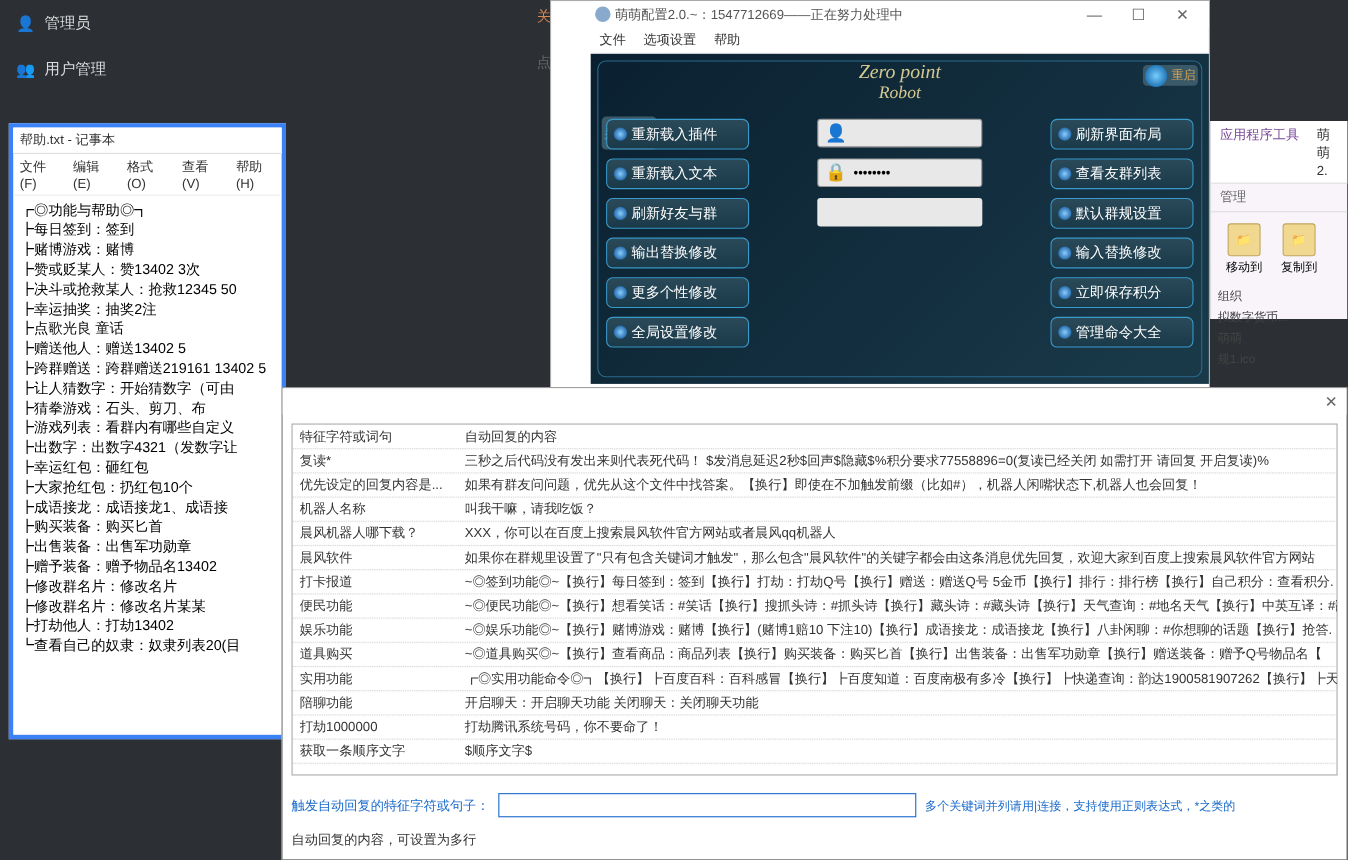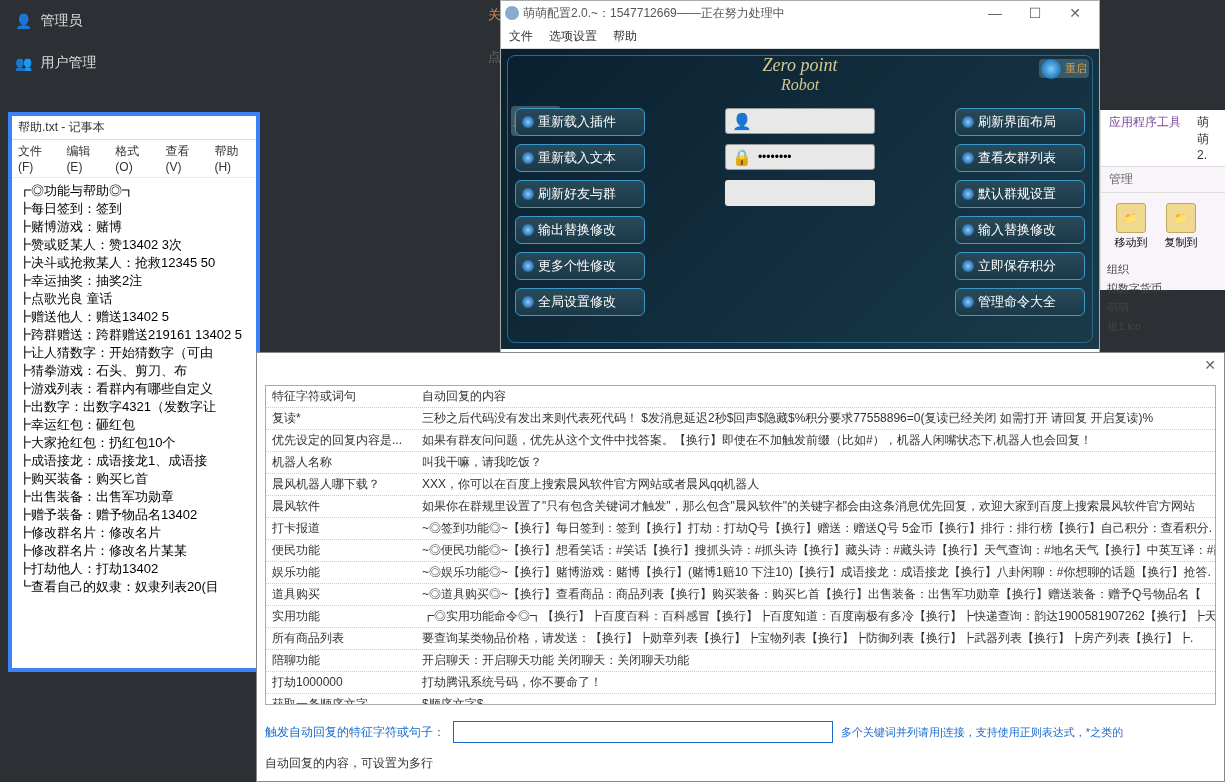--- a/index.html
+++ b/index.html
@@ -13,21 +13,21 @@
 .notepad { position: absolute; left: 8px; top: 112px; width: 252px; height: 560px; background: #fff; border: 4px solid #3b82f6; z-index: 5; }
 .notepad-title { background: #fff; padding: 3px 6px; font-size: 12px; color: #333; border-bottom: 1px solid #ddd; }
 .notepad-menu { display: flex; gap: 14px; padding: 3px 6px; font-size: 12px; color: #333; border-bottom: 1px solid #eee; }
 .notepad-content { padding: 4px 6px; font-size: 13px; color: #000; line-height: 18px; white-space: nowrap; overflow: hidden; }
 .notepad-content div { overflow: hidden; }
 
 
 .sys-msg { position: absolute; left: 8px; top: 648px; color: #dcddde; font-size: 14px; padding: 6px; display: flex; align-items: center; gap: 6px; }
 
 
-.robot-win { position: absolute; left: 500px; top: 0; width: 600px; height: 355px; background: #fff; border: 1px solid #aaa; z-index: 3; }
+.robot-win { position: absolute; left: 500px; top: 0; width: 600px; height: 355px; background: #fff; border: 1px solid #aaa; z-index: 3; padding-left: 36px; }
 .robot-titlebar { height: 24px; background: #fff; display: flex; align-items: center; padding: 0 4px; font-size: 12px; color: #555; }
 .robot-titlebar-btns { margin-left: auto; display: flex; }
 .win-btn { width: 40px; height: 20px; display: flex; align-items: center; justify-content: center; font-size: 14px; color: #666; }
 .robot-menu { display: flex; gap: 16px; padding: 3px 8px; font-size: 12px; color: #333; border-bottom: 1px solid #ddd; }
 .robot-body { height: 300px; background: linear-gradient(135deg, #0a2030, #1a3a4a); position: relative; overflow: hidden; }
 .robot-body::before { content:''; position:absolute; inset:6px; border:1px solid #2a6a8a; border-radius:8px; pointer-events:none; }
 .robot-header-text { text-align: center; padding: 6px 0; }
 .robot-header-text .zp { font-family: cursive; font-style: italic; color: #d4c890; font-size: 18px; }
 .robot-header-text .rbt { font-family: cursive; font-style: italic; color: #d4c890; font-size: 16px; }
 .robot-corner-left { position: absolute; left: 10px; top: 10px; width: 50px; height: 30px; background: #3a5a6a; border-radius: 4px; display:flex; align-items:center; justify-content:center; gap:4px;margin-top:47px; }
@@ -261,24 +261,20 @@
           </div>
           <div class="ar-row">
             <div class="ar-col1">道具购买</div>
             <div class="ar-col2">~◎道具购买◎~【换行】查看商品：商品列表【换行】购买装备：购买匕首【换行】出售装备：出售军功勋章【换行】赠送装备：赠予Q号物品名【</div>
           </div>
           <div class="ar-row">
             <div class="ar-col1">实用功能</div>
             <div class="ar-col2">┏◎实用功能命令◎┓【换行】┣百度百科：百科感冒【换行】┣百度知道：百度南极有多冷【换行】┣快递查询：韵达1900581907262【换行】┣天.</div>
           </div>
           <div class="ar-row">
-            <div class="ar-col1">所有商品列表</div>
-            <div class="ar-col2">要查询某类物品价格，请发送：【换行】┣勋章列表【换行】┣宝物列表【换行】┣防御列表【换行】┣武器列表【换行】┣房产列表【换行】┣.</div>
-          </div>
-          <div class="ar-row">
             <div class="ar-col1">陪聊功能</div>
             <div class="ar-col2">开启聊天：开启聊天功能 关闭聊天：关闭聊天功能</div>
           </div>
           <div class="ar-row">
             <div class="ar-col1">打劫1000000</div>
             <div class="ar-col2">打劫腾讯系统号码，你不要命了！</div>
           </div>
           <div class="ar-row">
             <div class="ar-col1">获取一条顺序文字</div>
             <div class="ar-col2">$顺序文字$</div>

